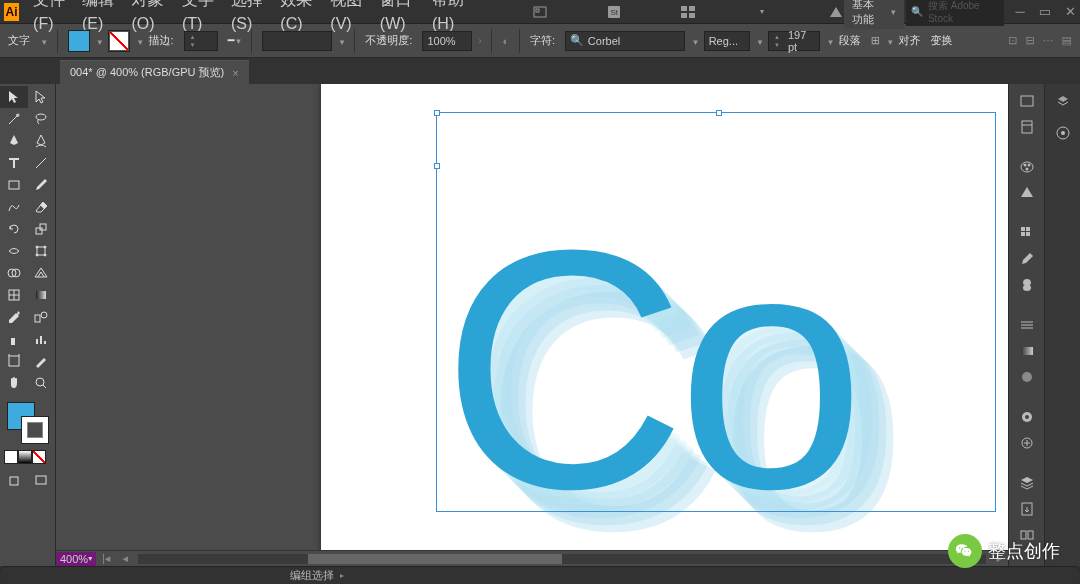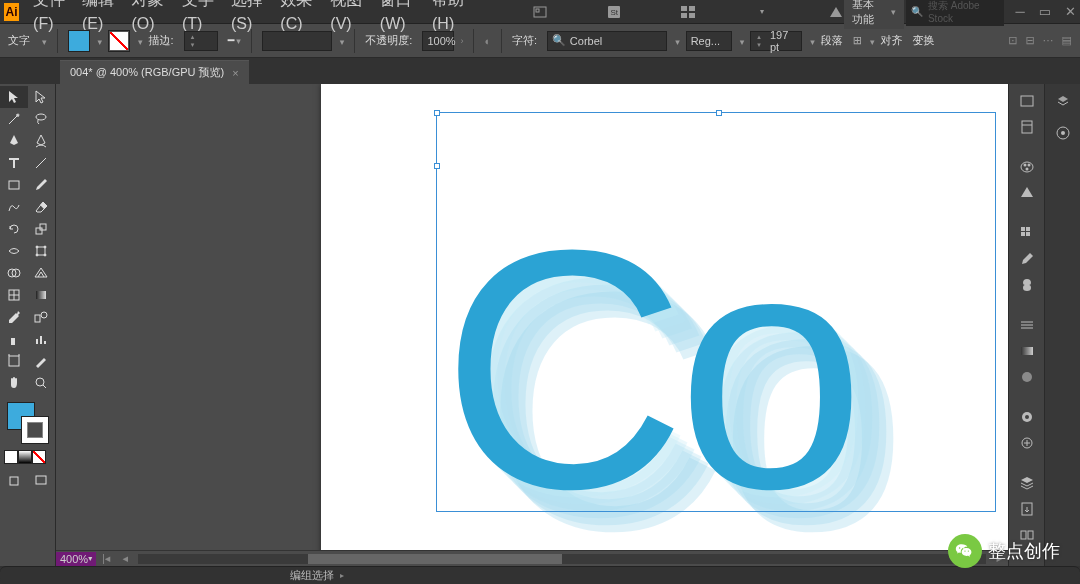--- a/index.html
+++ b/index.html
@@ -126,21 +126,21 @@
         <span>▴</span>
         <span>▾</span>
       </span>
     </div>
   <span class="chev-down" style="margin-left:4px">━</span>
   <div class="sep"></div>
   <div class="opt-field" style="width:70px"></div>
   <span class="chev-down"></span>
   <div class="sep"></div>
   <span class="opt-label">不透明度:</span>
-  <div class="opt-field" style="width:32px">100%</div>
+  <div class="opt-field" style="width:50px">100%</div>
   <span style="font-size:9px;color:#888">›</span>
   <div class="sep"></div>
   <span style="color:#888">◐</span>
   <div class="sep"></div>
   <span class="opt-label">字符:</span>
   <div class="opt-field" style="width:120px">
       <span style="color:#888;margin-right:4px">🔍</span>
       <span>Corbel</span>
     </div>
   <span class="chev-down"></span>

